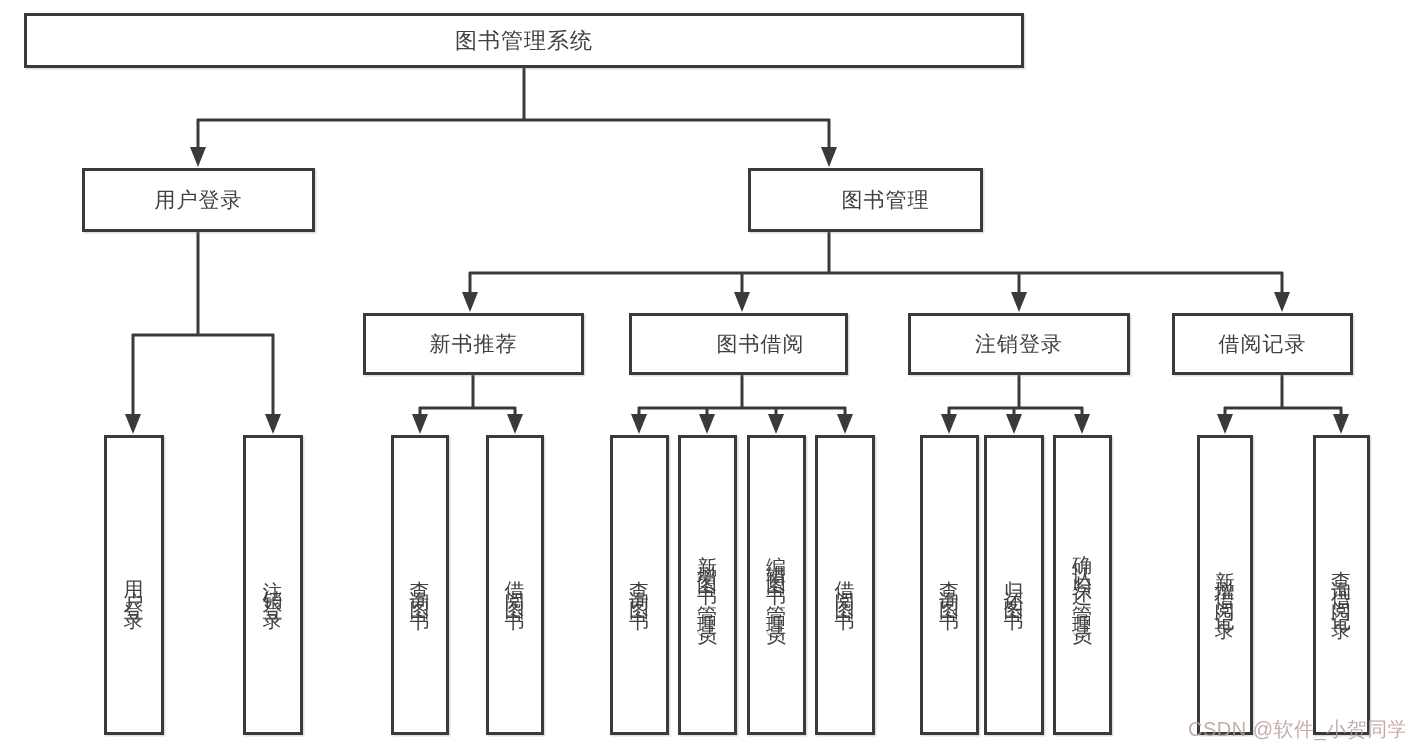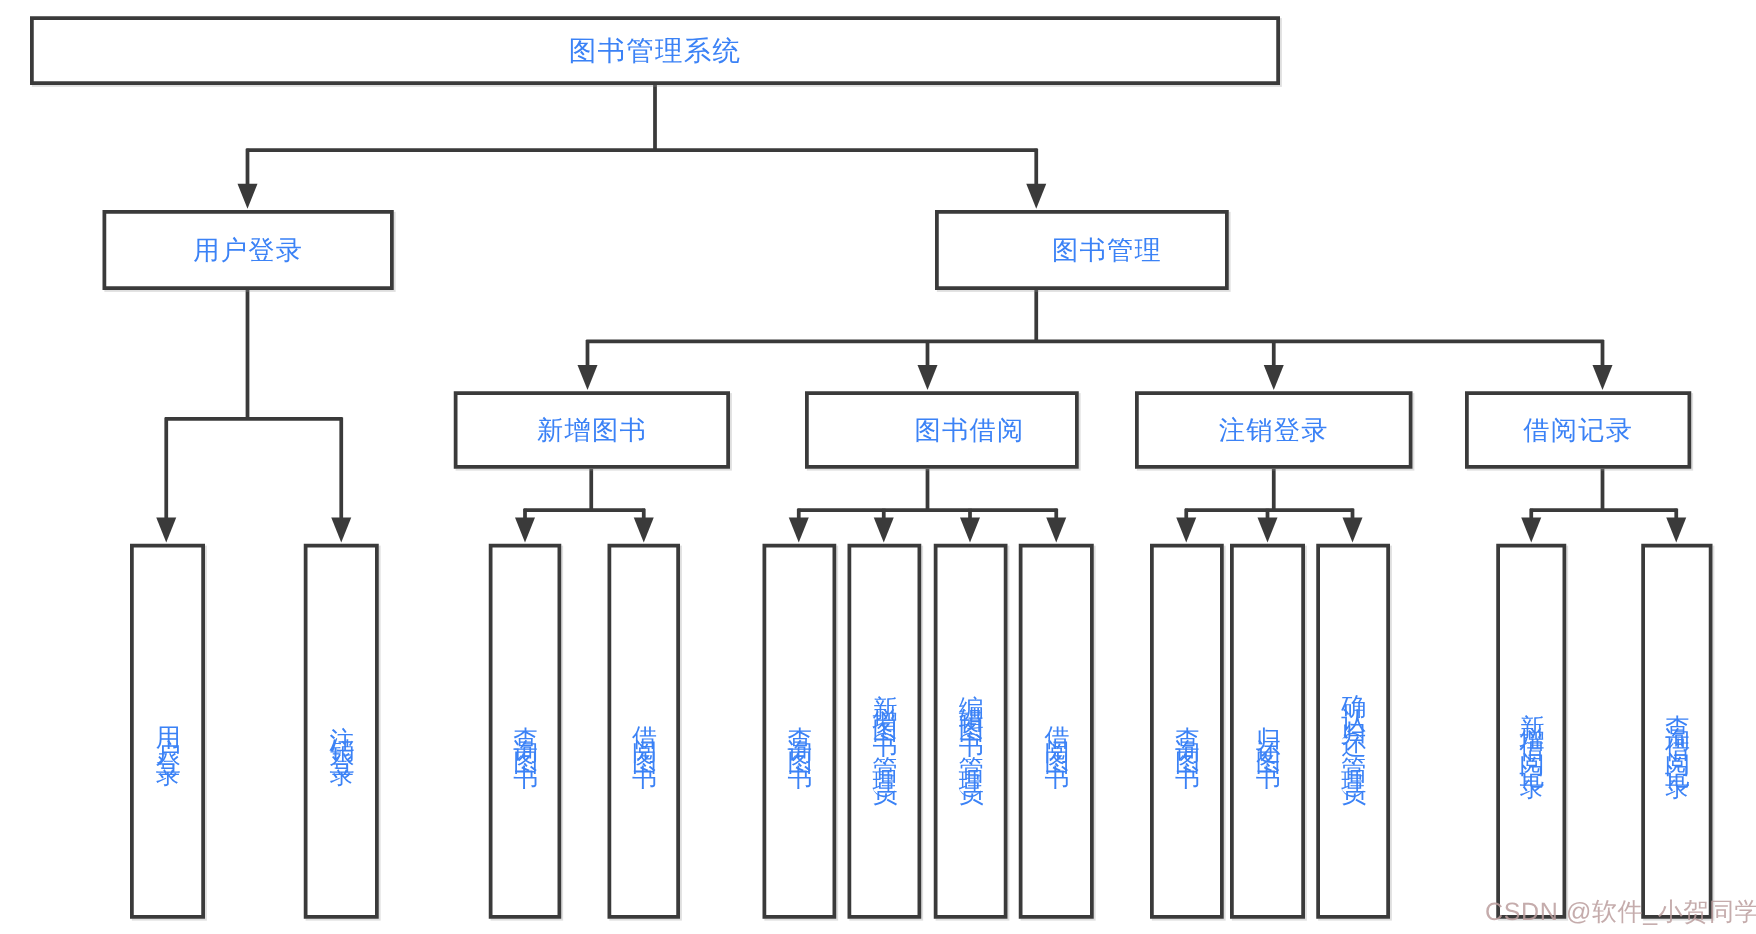--- a/index.html
+++ b/index.html
@@ -5,35 +5,35 @@
   html,body { margin:0; padding:0; background:#ffffff; }
   #canvas {
     position:relative; width:1405px; height:747px; background:#ffffff;
     font-family:"Liberation Sans", sans-serif; overflow:hidden;
   }
   #connectors { position:absolute; left:0; top:0; pointer-events:none; }
   .box {
     position:absolute; box-sizing:border-box;
     border:3px solid #3a3a3a; background:#ffffff;
     display:flex; align-items:center; justify-content:center;
-    color:#3b82f6;
+    color:#404040;
     box-shadow:1.5px 1.5px 0 rgba(150,150,150,0.30);
   }
   .h-box { font-size:21px; letter-spacing:1px; }
   .root-box { font-size:22px; }
   .v-box {
     writing-mode:vertical-rl; text-orientation:mixed;
     font-size:20px; letter-spacing:10px; line-height:1;
   }
   
   #root        { left:24px;  top:13px;  width:1000px; height:55px; }
   #n-user-login{ left:82px;  top:168px; width:233px;  height:64px; }
   #n-book-mgmt { left:748px; top:168px; width:235px;  height:64px;padding-left:40px; }
   #n-new-book  { left:363px; top:313px; width:221px;  height:62px; }
-  #n-borrow    { left:644px; top:313px; width:219px;  height:62px;padding-left:44px; }
+  #n-borrow    { left:629px; top:313px; width:219px;  height:62px;padding-left:44px; }
   #n-current   { left:908px; top:313px; width:222px;  height:62px; }
   #n-records   { left:1172px;top:313px; width:181px;  height:62px; }
   .leaf { top:435px; height:300px; }
   #lf-user-login  { left:104px;  width:60px; }
   #lf-logout      { left:243px;  width:60px; }
   #lf-query1      { left:391px;  width:58px; }
   #lf-borrow1     { left:486px;  width:58px; }
   #lf-query2      { left:610px;  width:59px; }
   #lf-add-book    { left:678px;  width:59px; }
   #lf-edit-book   { left:747px;  width:59px; }
@@ -119,21 +119,21 @@
       <polygon points="1217,414 1233,414 1225,434"></polygon>
       <polygon points="1333,414 1349,414 1341,434"></polygon>
     </g>
   </svg>
 
   <div id="root" class="box h-box root-box">图书管理系统</div>
 
   <div id="n-user-login" class="box h-box">用户登录</div>
   <div id="n-book-mgmt" class="box h-box">图书管理</div>
 
-  <div id="n-new-book" class="box h-box">新增图书</div>
+  <div id="n-new-book" class="box h-box">新书推荐</div>
   <div id="n-borrow" class="box h-box">图书借阅</div>
   <div id="n-current" class="box h-box">注销登录</div>
   <div id="n-records" class="box h-box">借阅记录</div>
 
   <div id="lf-user-login" class="box v-box leaf">用户登录</div>
   <div id="lf-logout" class="box v-box leaf">注销登录</div>
   <div id="lf-query1" class="box v-box leaf">查询图书</div>
   <div id="lf-borrow1" class="box v-box leaf">借阅图书</div>
   <div id="lf-query2" class="box v-box leaf">查询图书</div>
   <div id="lf-add-book" class="box v-box leaf">新增图书（管理员）</div>

